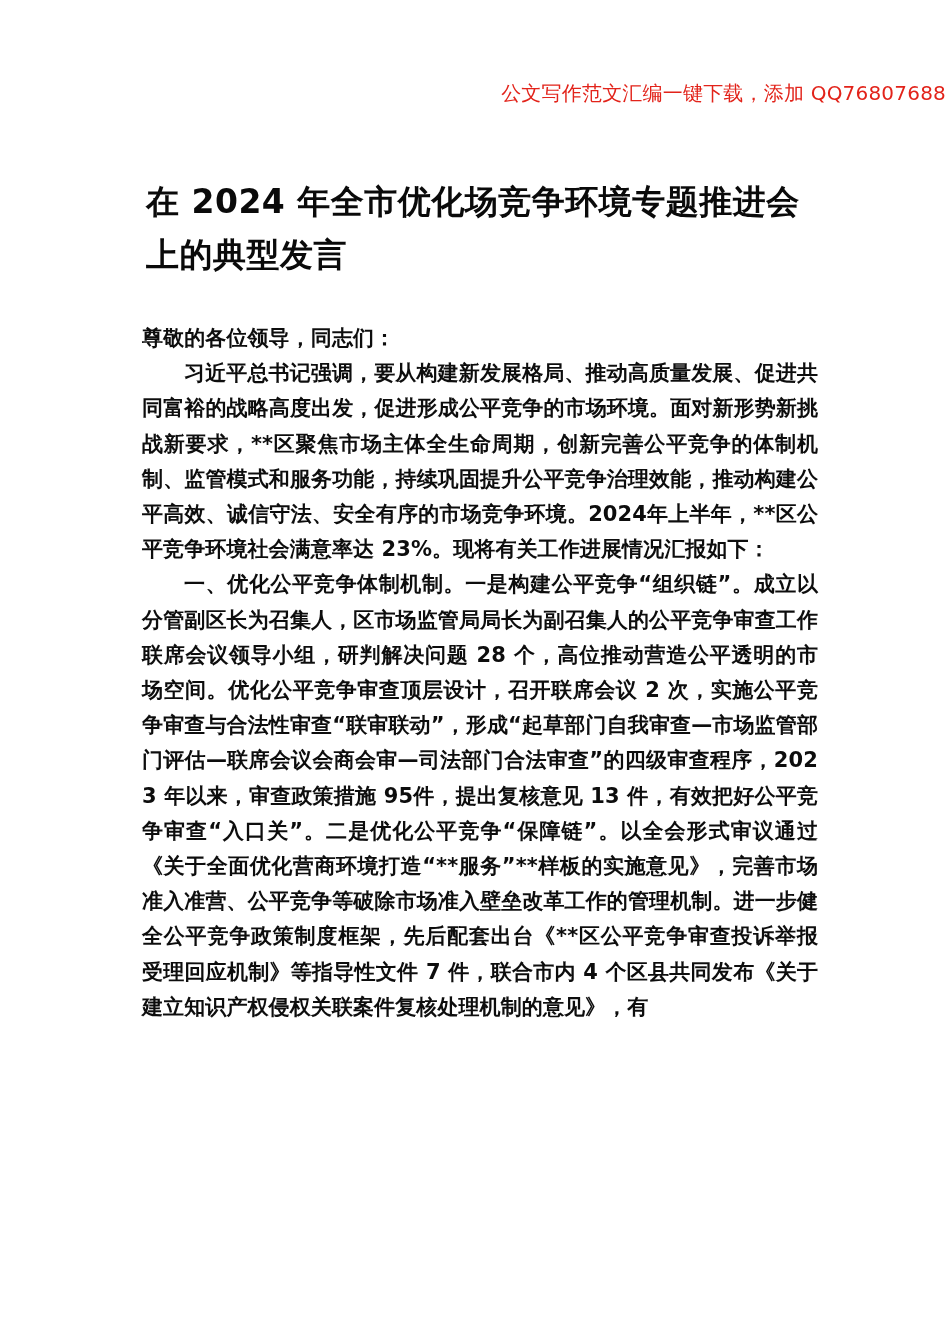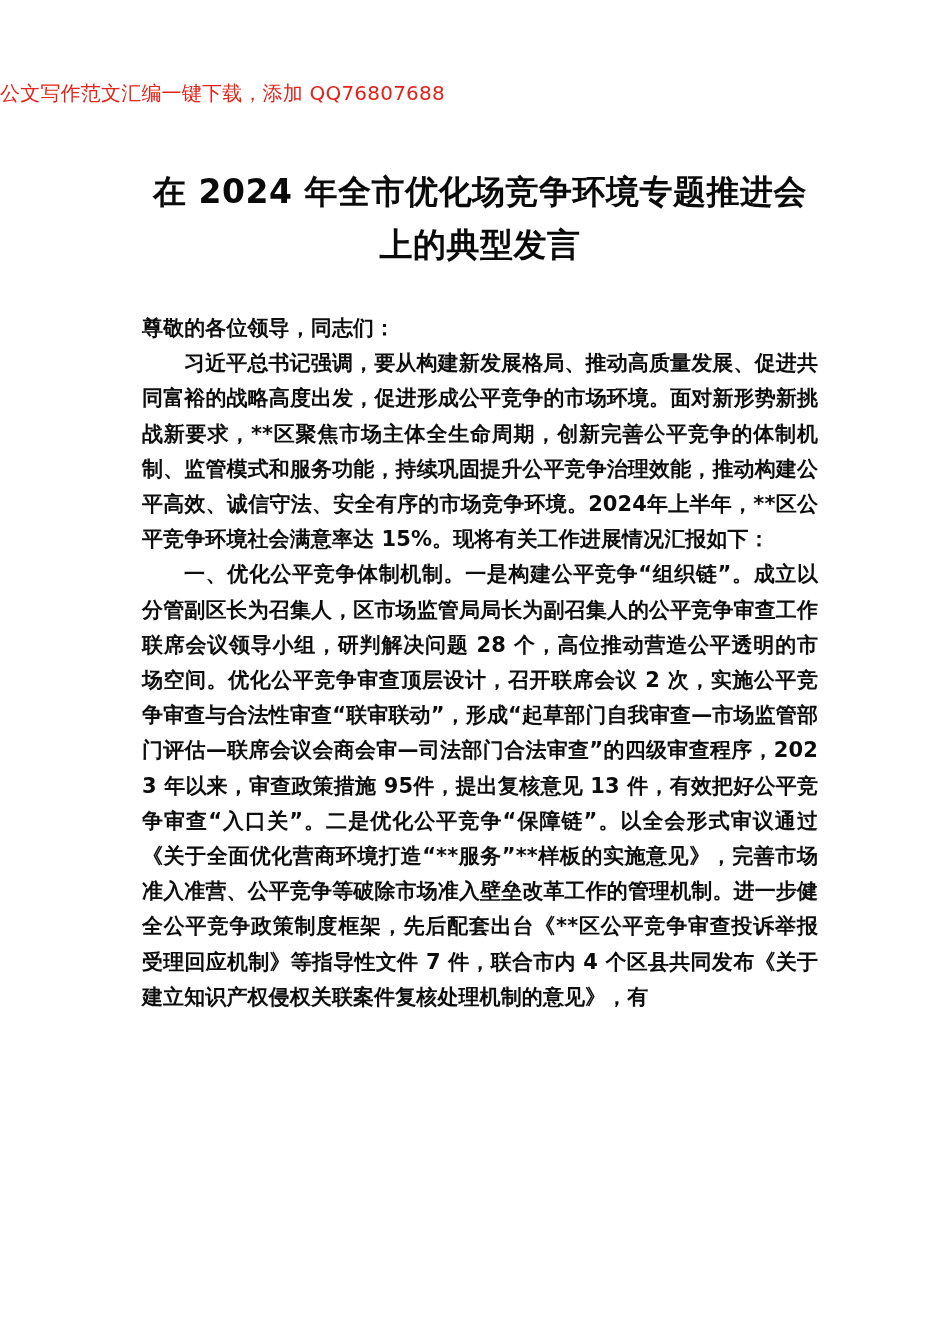--- a/index.html
+++ b/index.html
@@ -19,47 +19,46 @@
     background: #ffffff;
     overflow: hidden;
     box-sizing: border-box;
   }
 
   
   .promo-header {
     position: absolute;
     top: 80px;
     left: 0;
-    right: 16px;
-    text-align: left;
+    right: 4px;
+    text-align: right;
     color: #e2231a;
     font-size: 20px;
     font-weight: 500;
     letter-spacing: 0.2px;
     font-family: "DejaVu Sans", "Liberation Sans", sans-serif;
     white-space: nowrap;
   }
 
   
   .doc {
     position: absolute;
     top: 165px;
     left: 142px;
     width: 676px;
   }
 
   .doc-title {
     font-size: 33px;
     font-weight: bold;
     line-height: 53px;
-    text-align: center;
     color: #0a0a0a;
     letter-spacing: 0.5px;
     font-family: "DejaVu Sans", "Liberation Sans", sans-serif;
-    margin: 0 0 0 0;
+    margin: 10px 0 0 0;
     padding: 0 4px;
   }
 
   .body-block {
     margin-top: 40px;
   }
 
   p.para {
     margin: 0;
     font-size: 21px;
@@ -87,19 +86,19 @@
 
   <div class="doc">
 
     <div class="doc-title">
       <span>在 2024 年全市优化场竞争环境专题推进会</span>
       <span>上的典型发言</span>
     </div>
 
     <div class="body-block">
       <p class="para">尊敬的各位领导，同志们：</p>
-      <p class="para indent">习近平总书记强调，要从构建新发展格局、推动高质量发展、促进共同富裕的战略高度出发，促进形成公平竞争的市场环境。面对新形势新挑战新要求，**区聚焦市场主体全生命周期，创新完善公平竞争的体制机制、监管模式和服务功能，持续巩固提升公平竞争治理效能，推动构建公平高效、诚信守法、安全有序的市场竞争环境。2024年上半年，**区公平竞争环境社会满意率达 15%。现将有关工作进展情况汇报如下：</p>
+      <p class="para indent">习近平总书记强调，要从构建新发展格局、推动高质量发展、促进共同富裕的战略高度出发，促进形成公平竞争的市场环境。面对新形势新挑战新要求，**区聚焦市场主体全生命周期，创新完善公平竞争的体制机制、监管模式和服务功能，持续巩固提升公平竞争治理效能，推动构建公平高效、诚信守法、安全有序的市场竞争环境。2024年上半年，**区公平竞争环境社会满意率达 23%。现将有关工作进展情况汇报如下：</p>
       <p class="para indent">一、优化公平竞争体制机制。一是构建公平竞争“组织链”。成立以分管副区长为召集人，区市场监管局局长为副召集人的公平竞争审查工作联席会议领导小组，研判解决问题 28 个，高位推动营造公平透明的市场空间。优化公平竞争审查顶层设计，召开联席会议 2 次，实施公平竞争审查与合法性审查“联审联动”，形成“起草部门自我审查—市场监管部门评估—联席会议会商会审—司法部门合法审查”的四级审查程序，2023 年以来，审查政策措施 95件，提出复核意见 13 件，有效把好公平竞争审查“入口关”。二是优化公平竞争“保障链”。以全会形式审议通过《关于全面优化营商环境打造“**服务”**样板的实施意见》，完善市场准入准营、公平竞争等破除市场准入壁垒改革工作的管理机制。进一步健全公平竞争政策制度框架，先后配套出台《**区公平竞争审查投诉举报受理回应机制》等指导性文件 7 件，联合市内 4 个区县共同发布《关于建立知识产权侵权关联案件复核处理机制的意见》，有</p>
     </div>
 
   </div>
 
 </div>
 
 </body></html>

